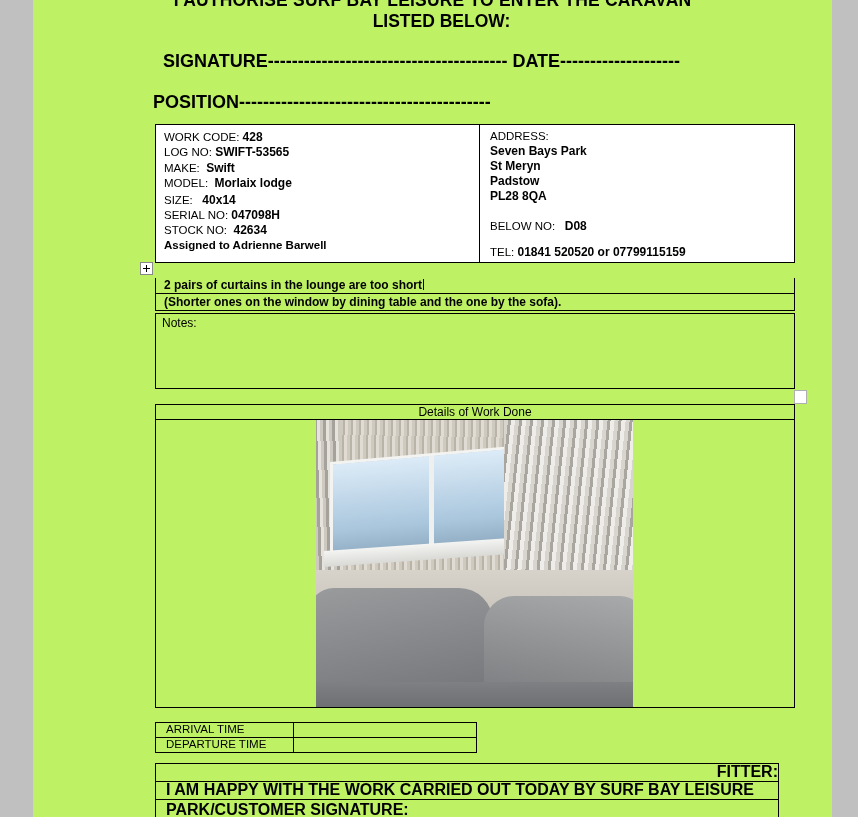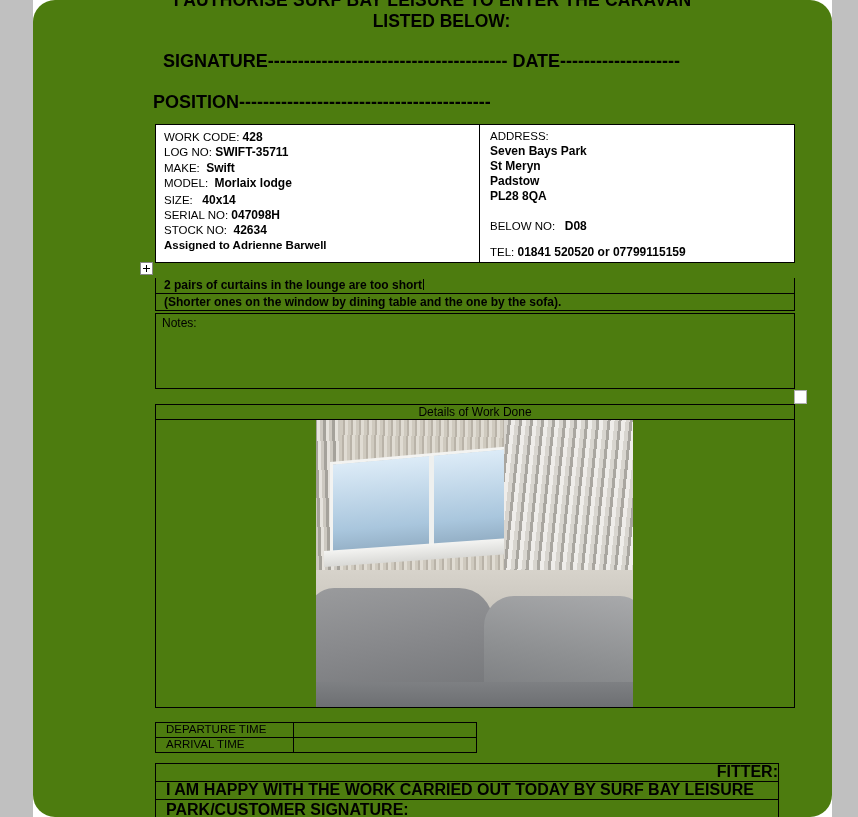--- a/index.html
+++ b/index.html
@@ -30,22 +30,21 @@
   .margin-right {
     position: absolute;
     left: 832px; top: 0;
     width: 26px; height: 817px;
     background: #c0c0c0;
   }
   .sheet {
     position: absolute;
     left: 33px; top: 0;
     width: 799px; height: 817px;
-    background: #4d7c0f;
-    border-radius: 22px;
+    background: #bef264;
   }
 
   
   .authorise-line {
     position: absolute;
     left: 0; top: -10px;
     width: 799px;
     text-align: center;
     font-size: 17.5px;
     font-weight: bold;
@@ -407,21 +406,21 @@
     <div class="pos-line">POSITION------------------------------------------</div>
 
     <div class="details-table">
       <div class="details-left">
         <div class="dl-row" style="top:5px;">
           <span class="lbl">WORK CODE:</span>
           <span class="val">428</span>
         </div>
         <div class="dl-row" style="top:20px;">
           <span class="lbl">LOG NO:</span>
-          <span class="val">SWIFT-35711</span>
+          <span class="val">SWIFT-53565</span>
         </div>
         <div class="dl-row" style="top:36px;">
           <span class="lbl">MAKE:</span>
           &nbsp;<span class="val">Swift</span>
         </div>
         <div class="dl-row" style="top:51px;">
           <span class="lbl">MODEL:</span>
           &nbsp;<span class="val">Morlaix lodge</span>
         </div>
         <div class="dl-row" style="top:68px;">
@@ -479,25 +478,25 @@
         <div class="ph-curtain-right"></div>
         <div class="ph-wall-lower"></div>
         <div class="ph-cushion-left"></div>
         <div class="ph-cushion-right"></div>
         <div class="ph-seat"></div>
       </div>
     </div>
 
     <div class="times">
       <div class="times-row">
-        <div class="times-label">DEPARTURE TIME</div>
+        <div class="times-label">ARRIVAL TIME</div>
         <div class="times-value"></div>
       </div>
       <div class="times-row">
-        <div class="times-label">ARRIVAL TIME</div>
+        <div class="times-label">DEPARTURE TIME</div>
         <div class="times-value"></div>
       </div>
     </div>
 
     <div class="footer-table">
       <div class="ft-row1">
         <div class="ft-fitter">
           <span>FITTER:</span>
           <span></span>
         </div>

